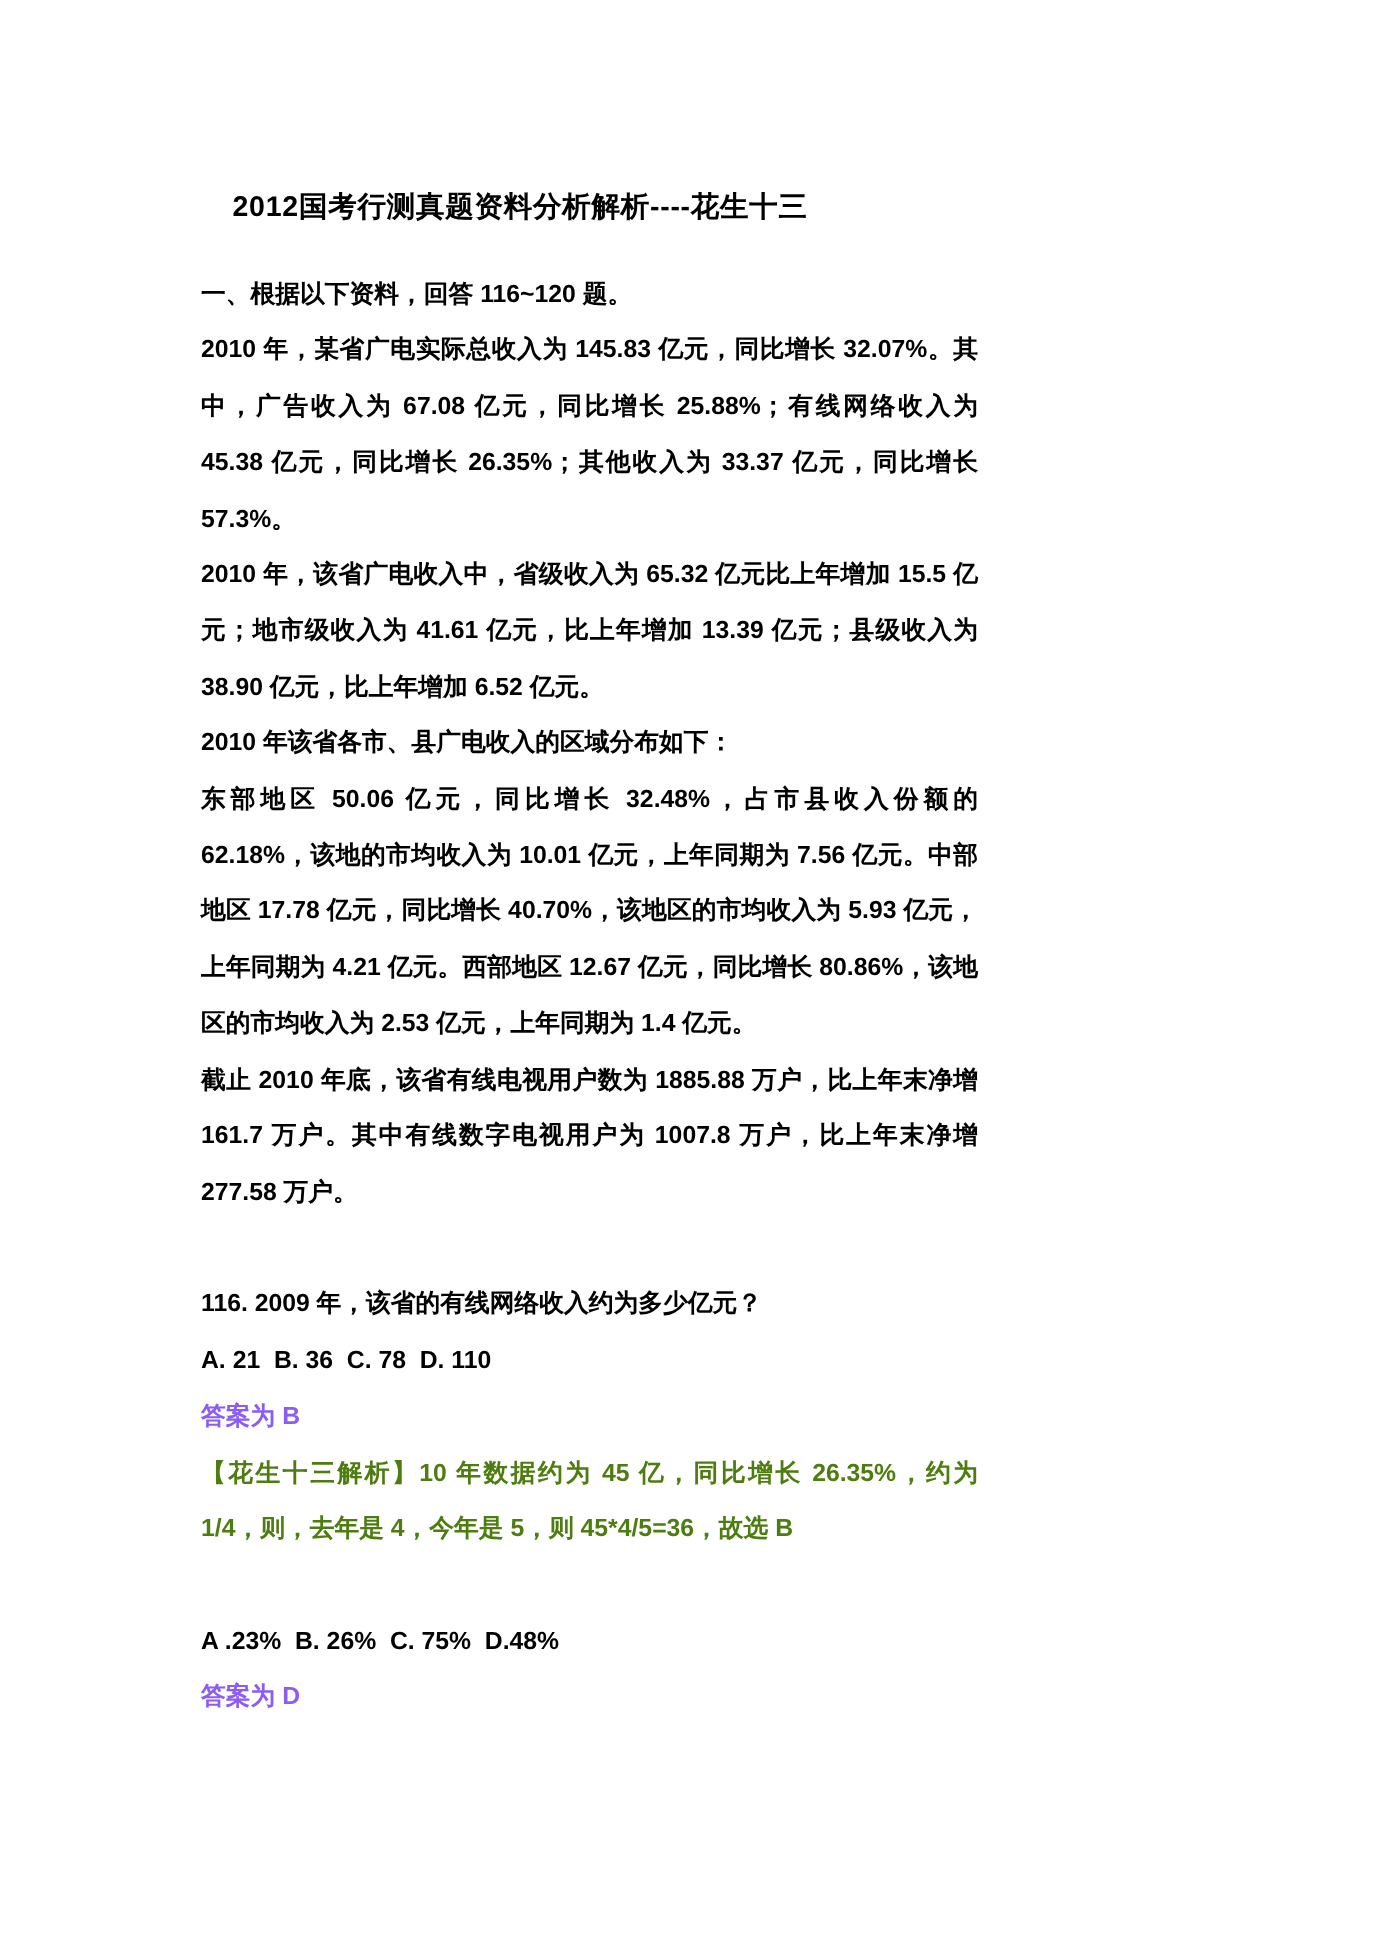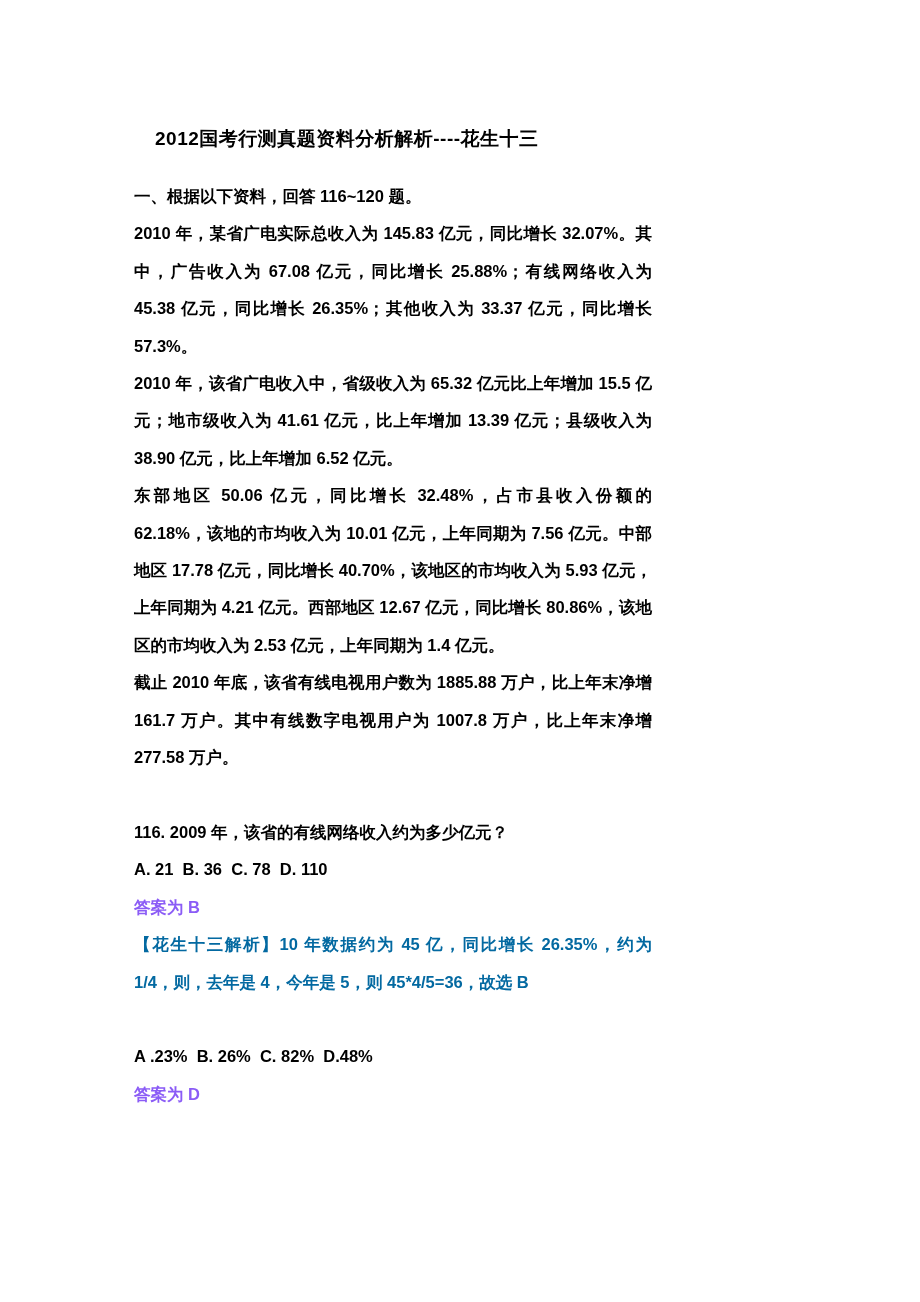--- a/index.html
+++ b/index.html
@@ -42,45 +42,46 @@
   }
   .q-block {
     margin-top: 37.4px;
   }
   .answer-line {
     color: #8b5cf6;
     font-weight: bold;
     text-align: left;
   }
   .explain-line {
-    color: #0369a1;
+    color: #4d7c0f;
   }
 </style>
 </head>
 <body>
 
 <div class="doc">
 
   <h1 class="doc-title">2012国考行测真题资料分析解析----花生十三</h1>
 
   <p class="line single">一、根据以下资料，回答 116~120 题。</p>
 
   <div>
     <p class="line">2010 年，某省广电实际总收入为 145.83 亿元，同比增长 32.07%。其中，广告收入为 67.08 亿元，同比增长 25.88%；有线网络收入为 45.38 亿元，同比增长 26.35%；其他收入为 33.37 亿元，同比增长 57.3%。</p>
     <p class="line">2010 年，该省广电收入中，省级收入为 65.32 亿元比上年增加 15.5 亿元；地市级收入为 41.61 亿元，比上年增加 13.39 亿元；县级收入为 38.90 亿元，比上年增加 6.52 亿元。</p>
+    <p class="line single">2010 年该省各市、县广电收入的区域分布如下：</p>
     <p class="line">东部地区 50.06 亿元，同比增长 32.48%，占市县收入份额的 62.18%，该地的市均收入为 10.01 亿元，上年同期为 7.56 亿元。中部地区 17.78 亿元，同比增长 40.70%，该地区的市均收入为 5.93 亿元，上年同期为 4.21 亿元。西部地区 12.67 亿元，同比增长 80.86%，该地区的市均收入为 2.53 亿元，上年同期为 1.4 亿元。</p>
     <p class="line">截止 2010 年底，该省有线电视用户数为 1885.88 万户，比上年末净增 161.7 万户。其中有线数字电视用户为 1007.8 万户，比上年末净增 277.58 万户。</p>
   </div>
 
   <div class="q-block">
     <p class="line single">116. 2009 年，该省的有线网络收入约为多少亿元？</p>
     <p class="line single">A. 21  B. 36  C. 78  D. 110</p>
     <p class="line answer-line">答案为 B</p>
     <p class="line explain-line">【花生十三解析】10 年数据约为 45 亿，同比增长 26.35%，约为 1/4，则，去年是 4，今年是 5，则 45*4/5=36，故选 B</p>
   </div>
 
   <div class="q-block">
-    <p class="line single">A .23%  B. 26%  C. 82%  D.48%</p>
+    <p class="line single">A .23%  B. 26%  C. 75%  D.48%</p>
     <p class="line answer-line">答案为 D</p>
   </div>
 
 
 </div>
 
 </body></html>

